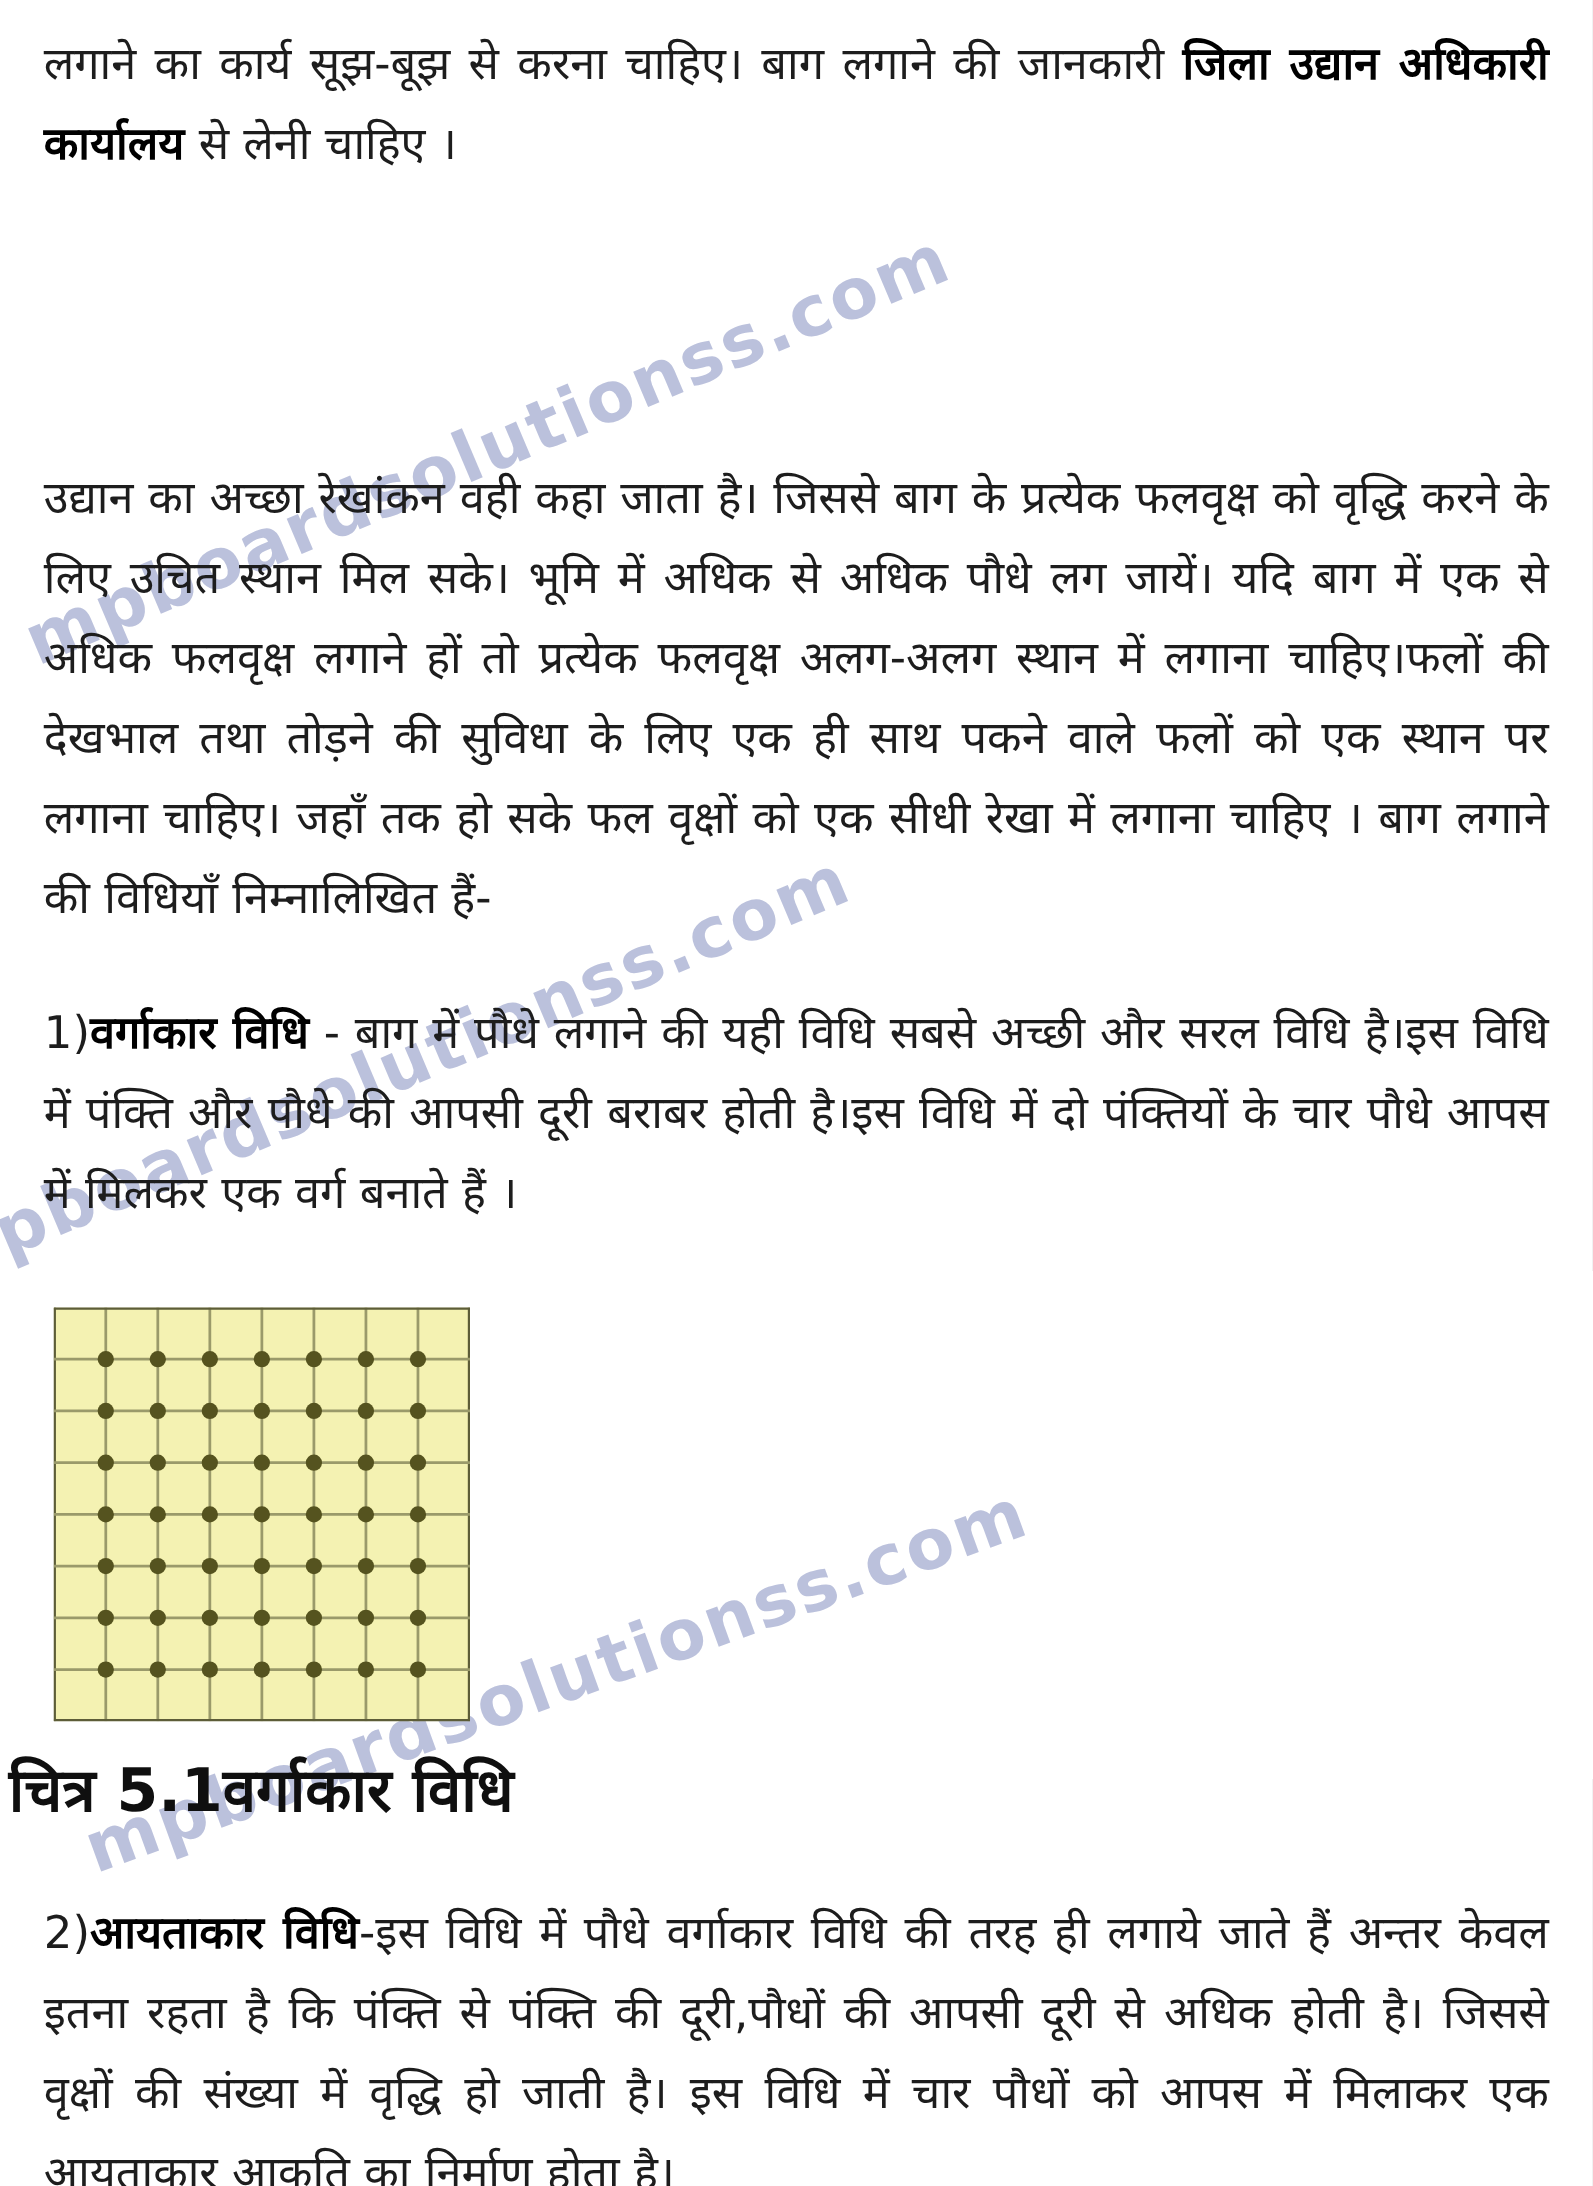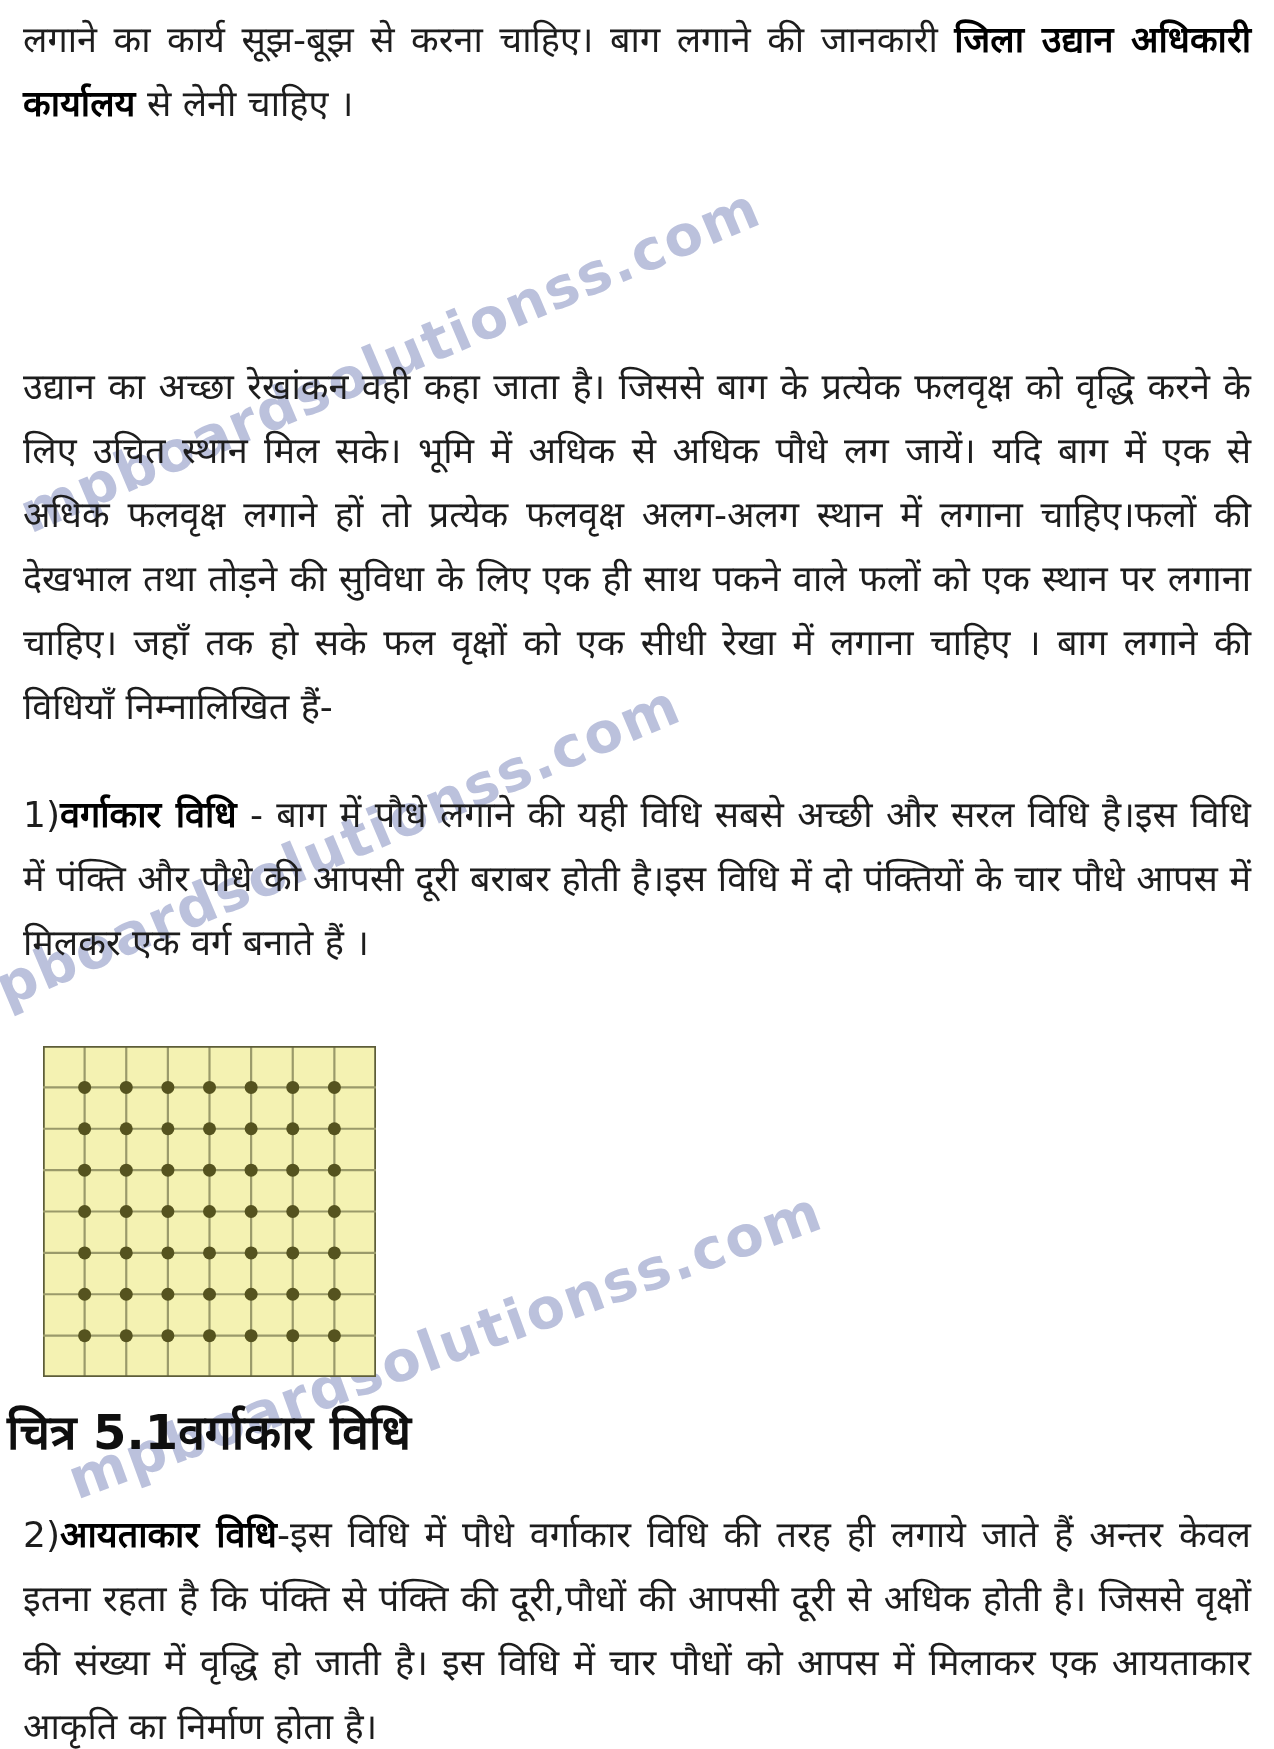--- a/index.html
+++ b/index.html
@@ -17,21 +17,21 @@
     font-weight:bold;
     font-size:56px;
     letter-spacing:2px;
     white-space:nowrap;
     user-select:none;
   }
   .tblock{
     position:absolute;
     left:0;right:0;
     padding:0 23px;
-    margin:0;
+    margin:12px;
     font-size:36px;
     line-height:64px;
     color:#1d1d1d;
     text-align:justify;
     z-index:2;
   }
   .tblock b{font-weight:bold;color:#000;}
   .figure{
     position:absolute;
     left:3px;top:1030px;

